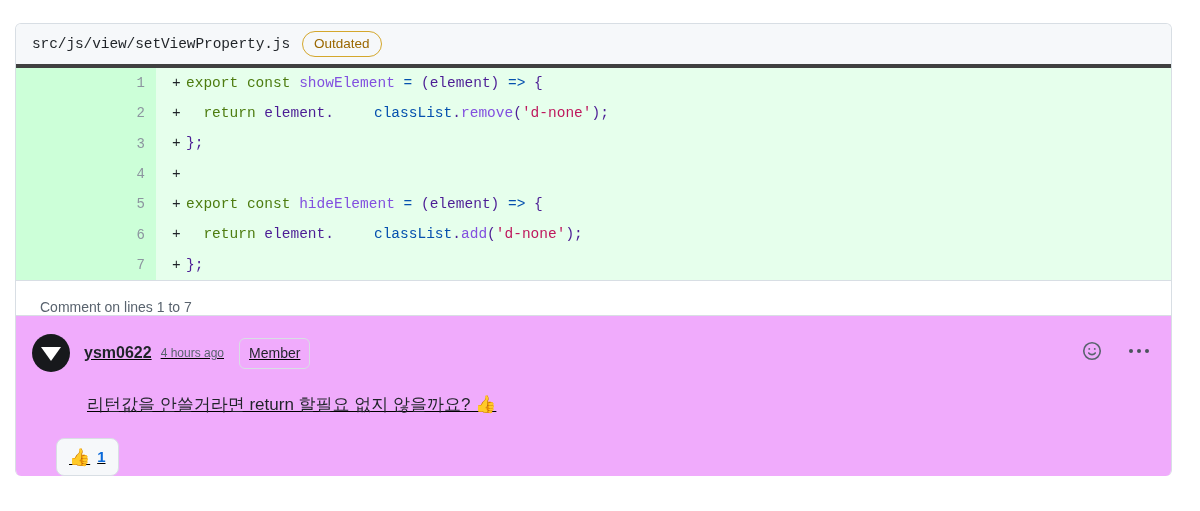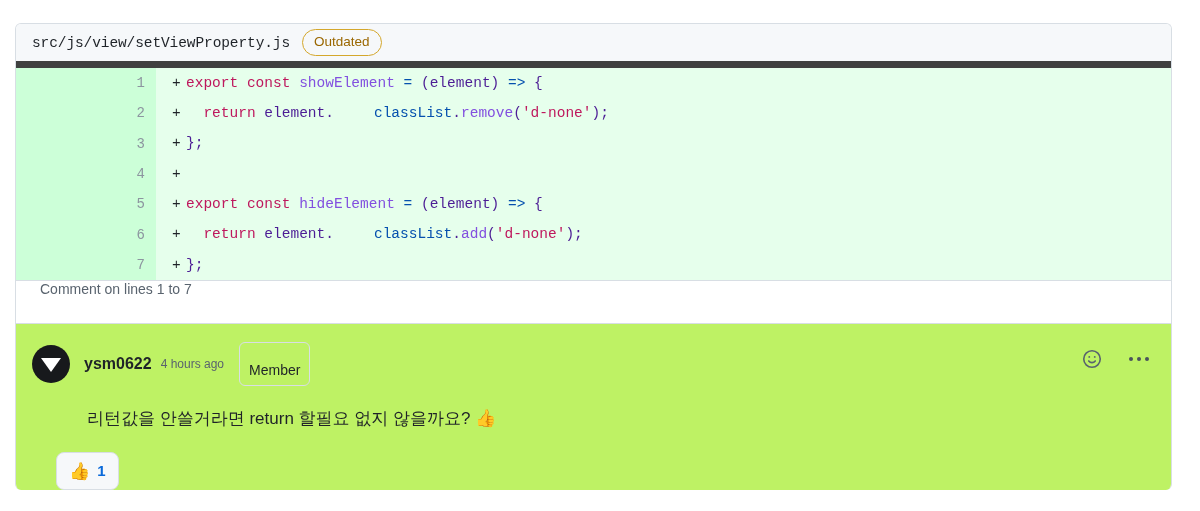--- a/index.html
+++ b/index.html
@@ -35,21 +35,21 @@
   }
 
   
   .file-header {
     display: flex;
     align-items: center;
     gap: 12px;
     height: 44px;
     padding: 0 16px;
     background: #f6f8fa;
-    border-bottom: 7px solid #404040;
+    border-bottom: 4px solid #404040;
   }
   .file-path {
     font-family: "Liberation Mono", "DejaVu Sans Mono", monospace;
     font-size: 14.5px;
     color: #1f2328;
     letter-spacing: -0.1px;
     white-space: nowrap;
   }
   .badge-outdated {
     font-size: 13.5px;
@@ -89,45 +89,46 @@
     white-space: pre;
   }
   .marker {
     display: inline-block;
     width: 30px;
     padding-left: 16px;
     color: #1f2328;
   }
 
   
-  .k  { color: #be185d; }           
+  .k  { color: #4d7c0f; }           
   .fn { color: #8250df; }           
   .op { color: #0550ae; }           
   .pr { color: #0550ae; margin-left: 40px; }           
   .st { color: #be185d; text-align: center; }           
   .pl { color: #4c1d95; }           
 
   
   .comment-on-lines {
-    height: 44px;
-    display: flex;
-    align-items: flex-start;
+    height: 36px;
+    display: flex;
+    align-items: flex-end;
     padding: 0 16px 0 24px;
     background: #ffffff;
     border-top: 1px solid #d8dee4;
     border-bottom: 1px solid #d8dee4;
     font-size: 14px;
     color: #59636e;
   }
 
   
   .comment {
     position: relative;
     padding: 18px 16px 0 16px;
-    background: #bef264;
+    background: #f0abfc;
+    text-decoration: underline;
   }
   .comment-head {
     display: flex;
     align-items: center;
     gap: 9px;
   }
   .avatar {
     width: 38px;
     height: 38px;
     border-radius: 50%;
@@ -153,21 +154,21 @@
   .timestamp {
     font-size: 12px;
     color: #59636e;
   }
   .badge-role {
     font-size: 14px;
     line-height: 1;
     color: #1f2328;
     border: 1px solid #d8dee4;
     border-radius: 6px;
-    padding: 20px 9px 8px;
+    padding: 7px 9px 8px;
     margin-left: 6px;
     white-space: nowrap;
   }
 
   .head-actions {
     position: absolute;
     right: 20px;
     top: 22px;
     display: flex;
     align-items: center;

